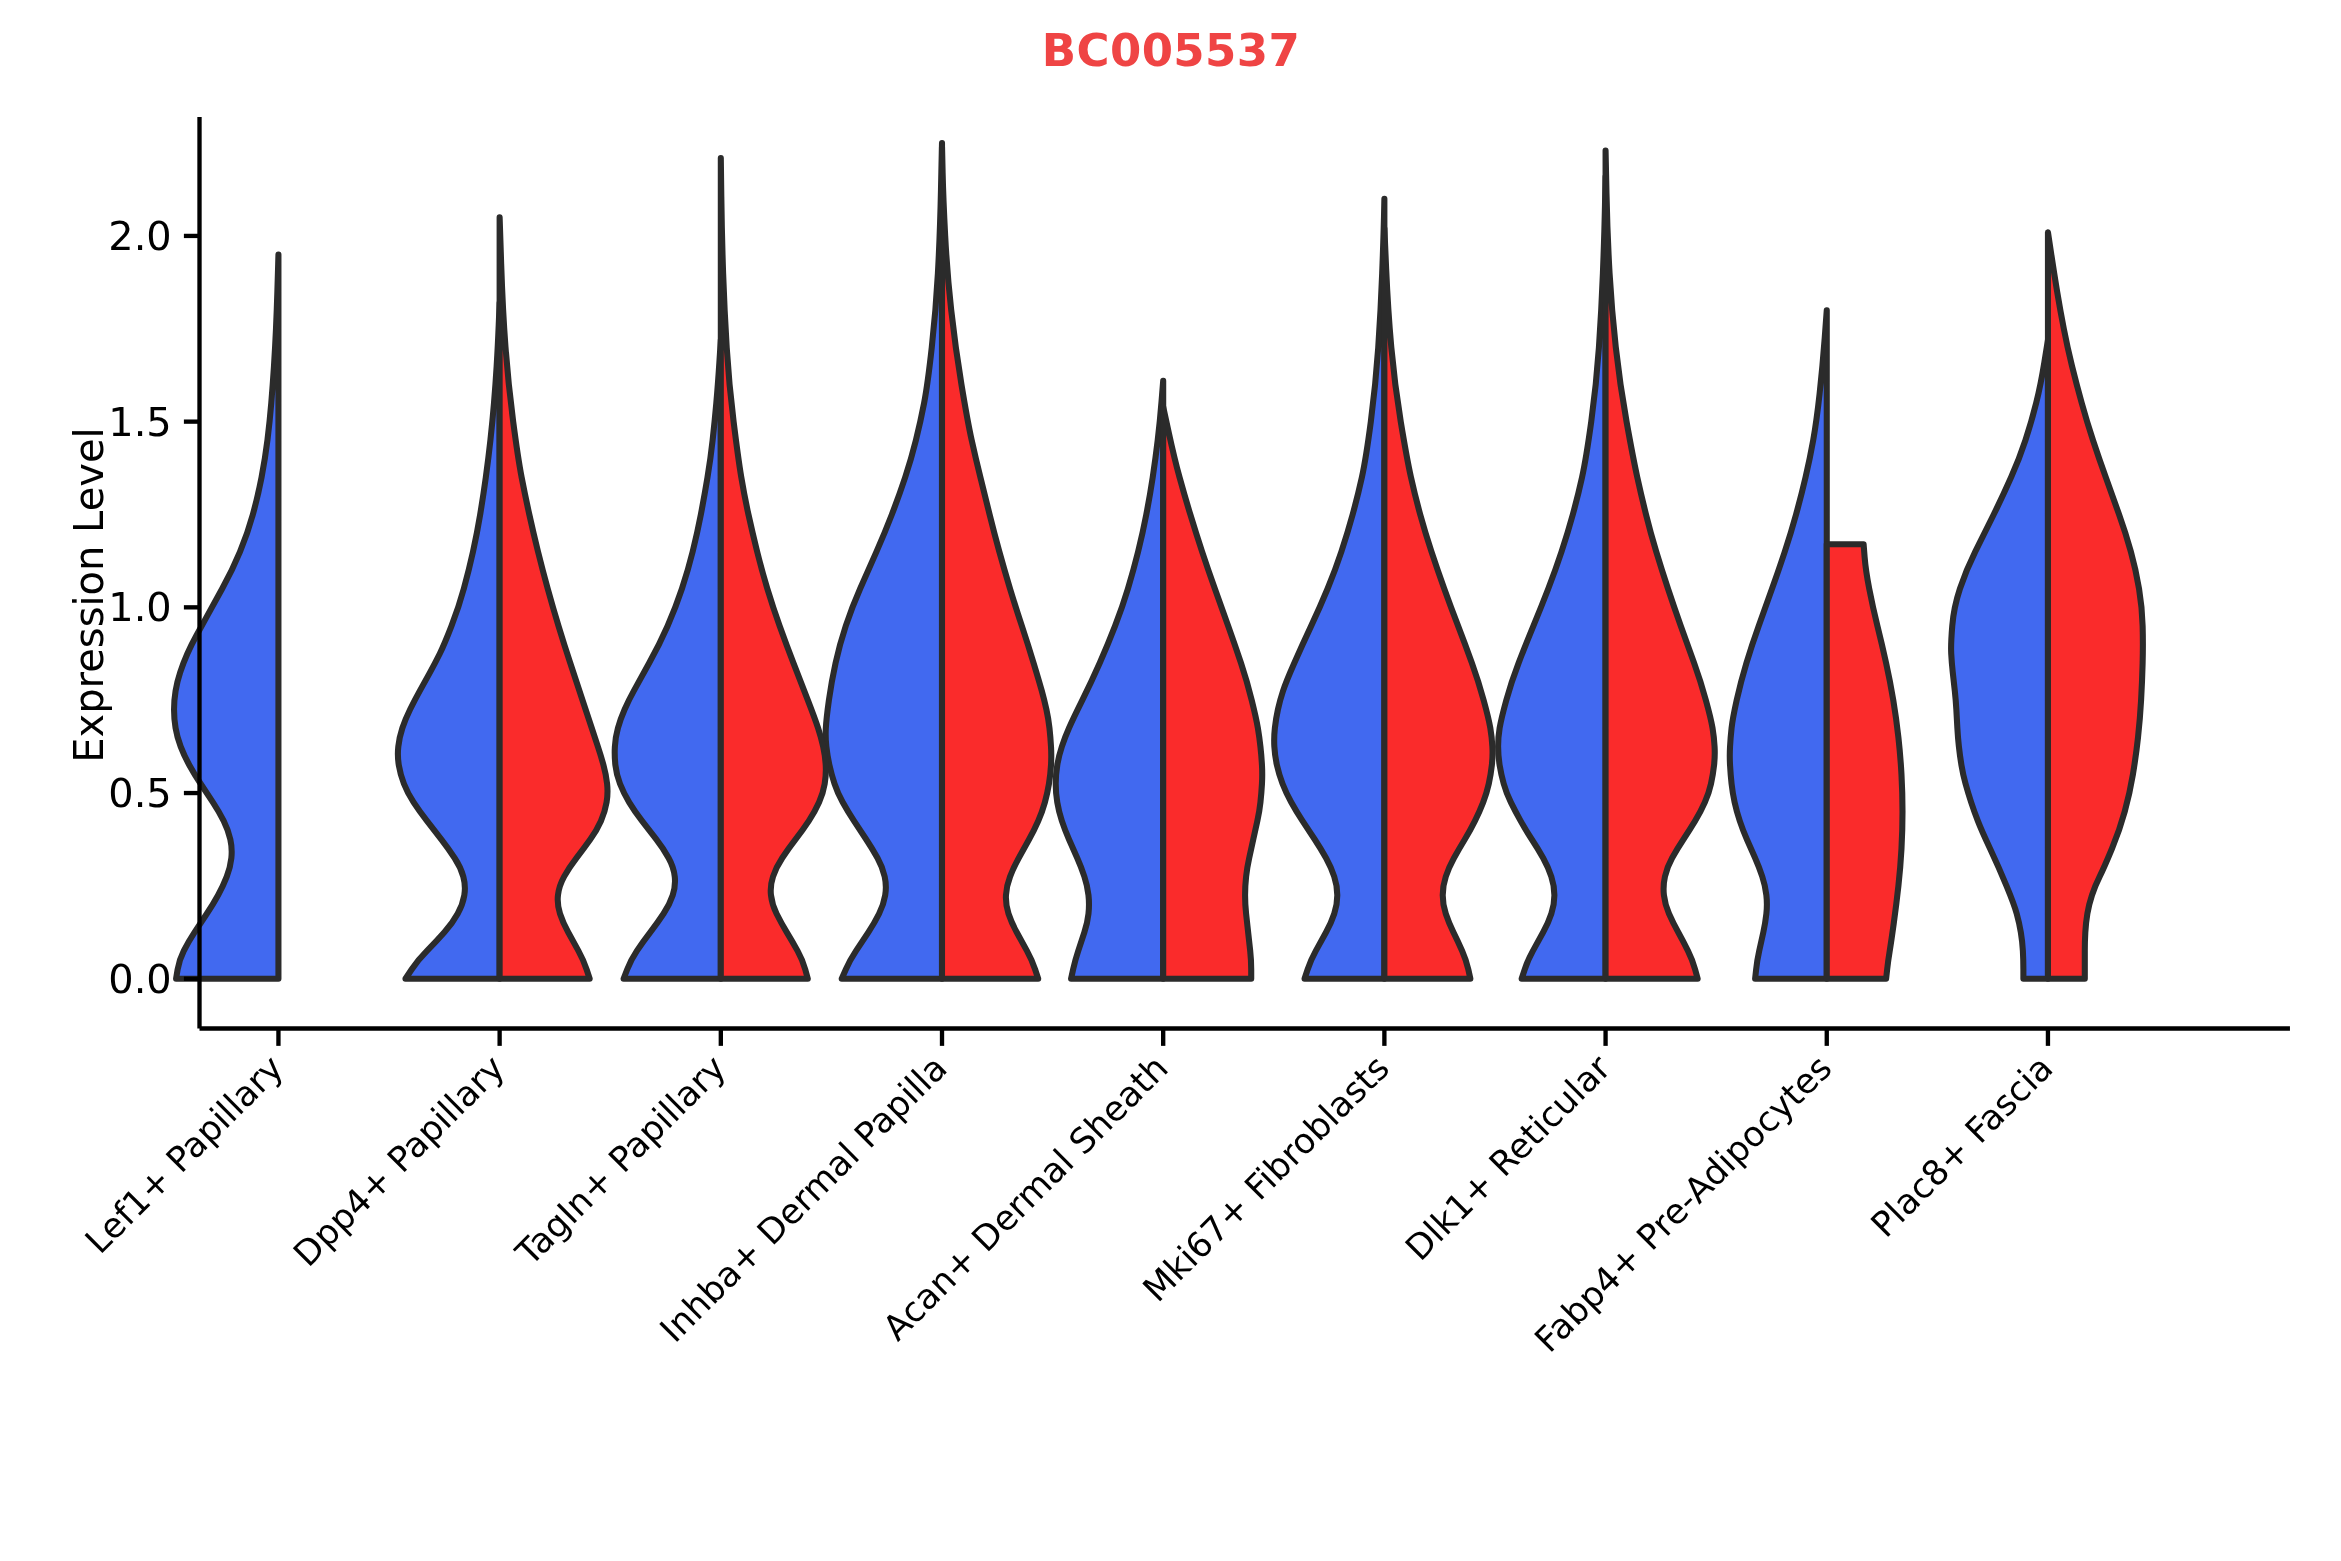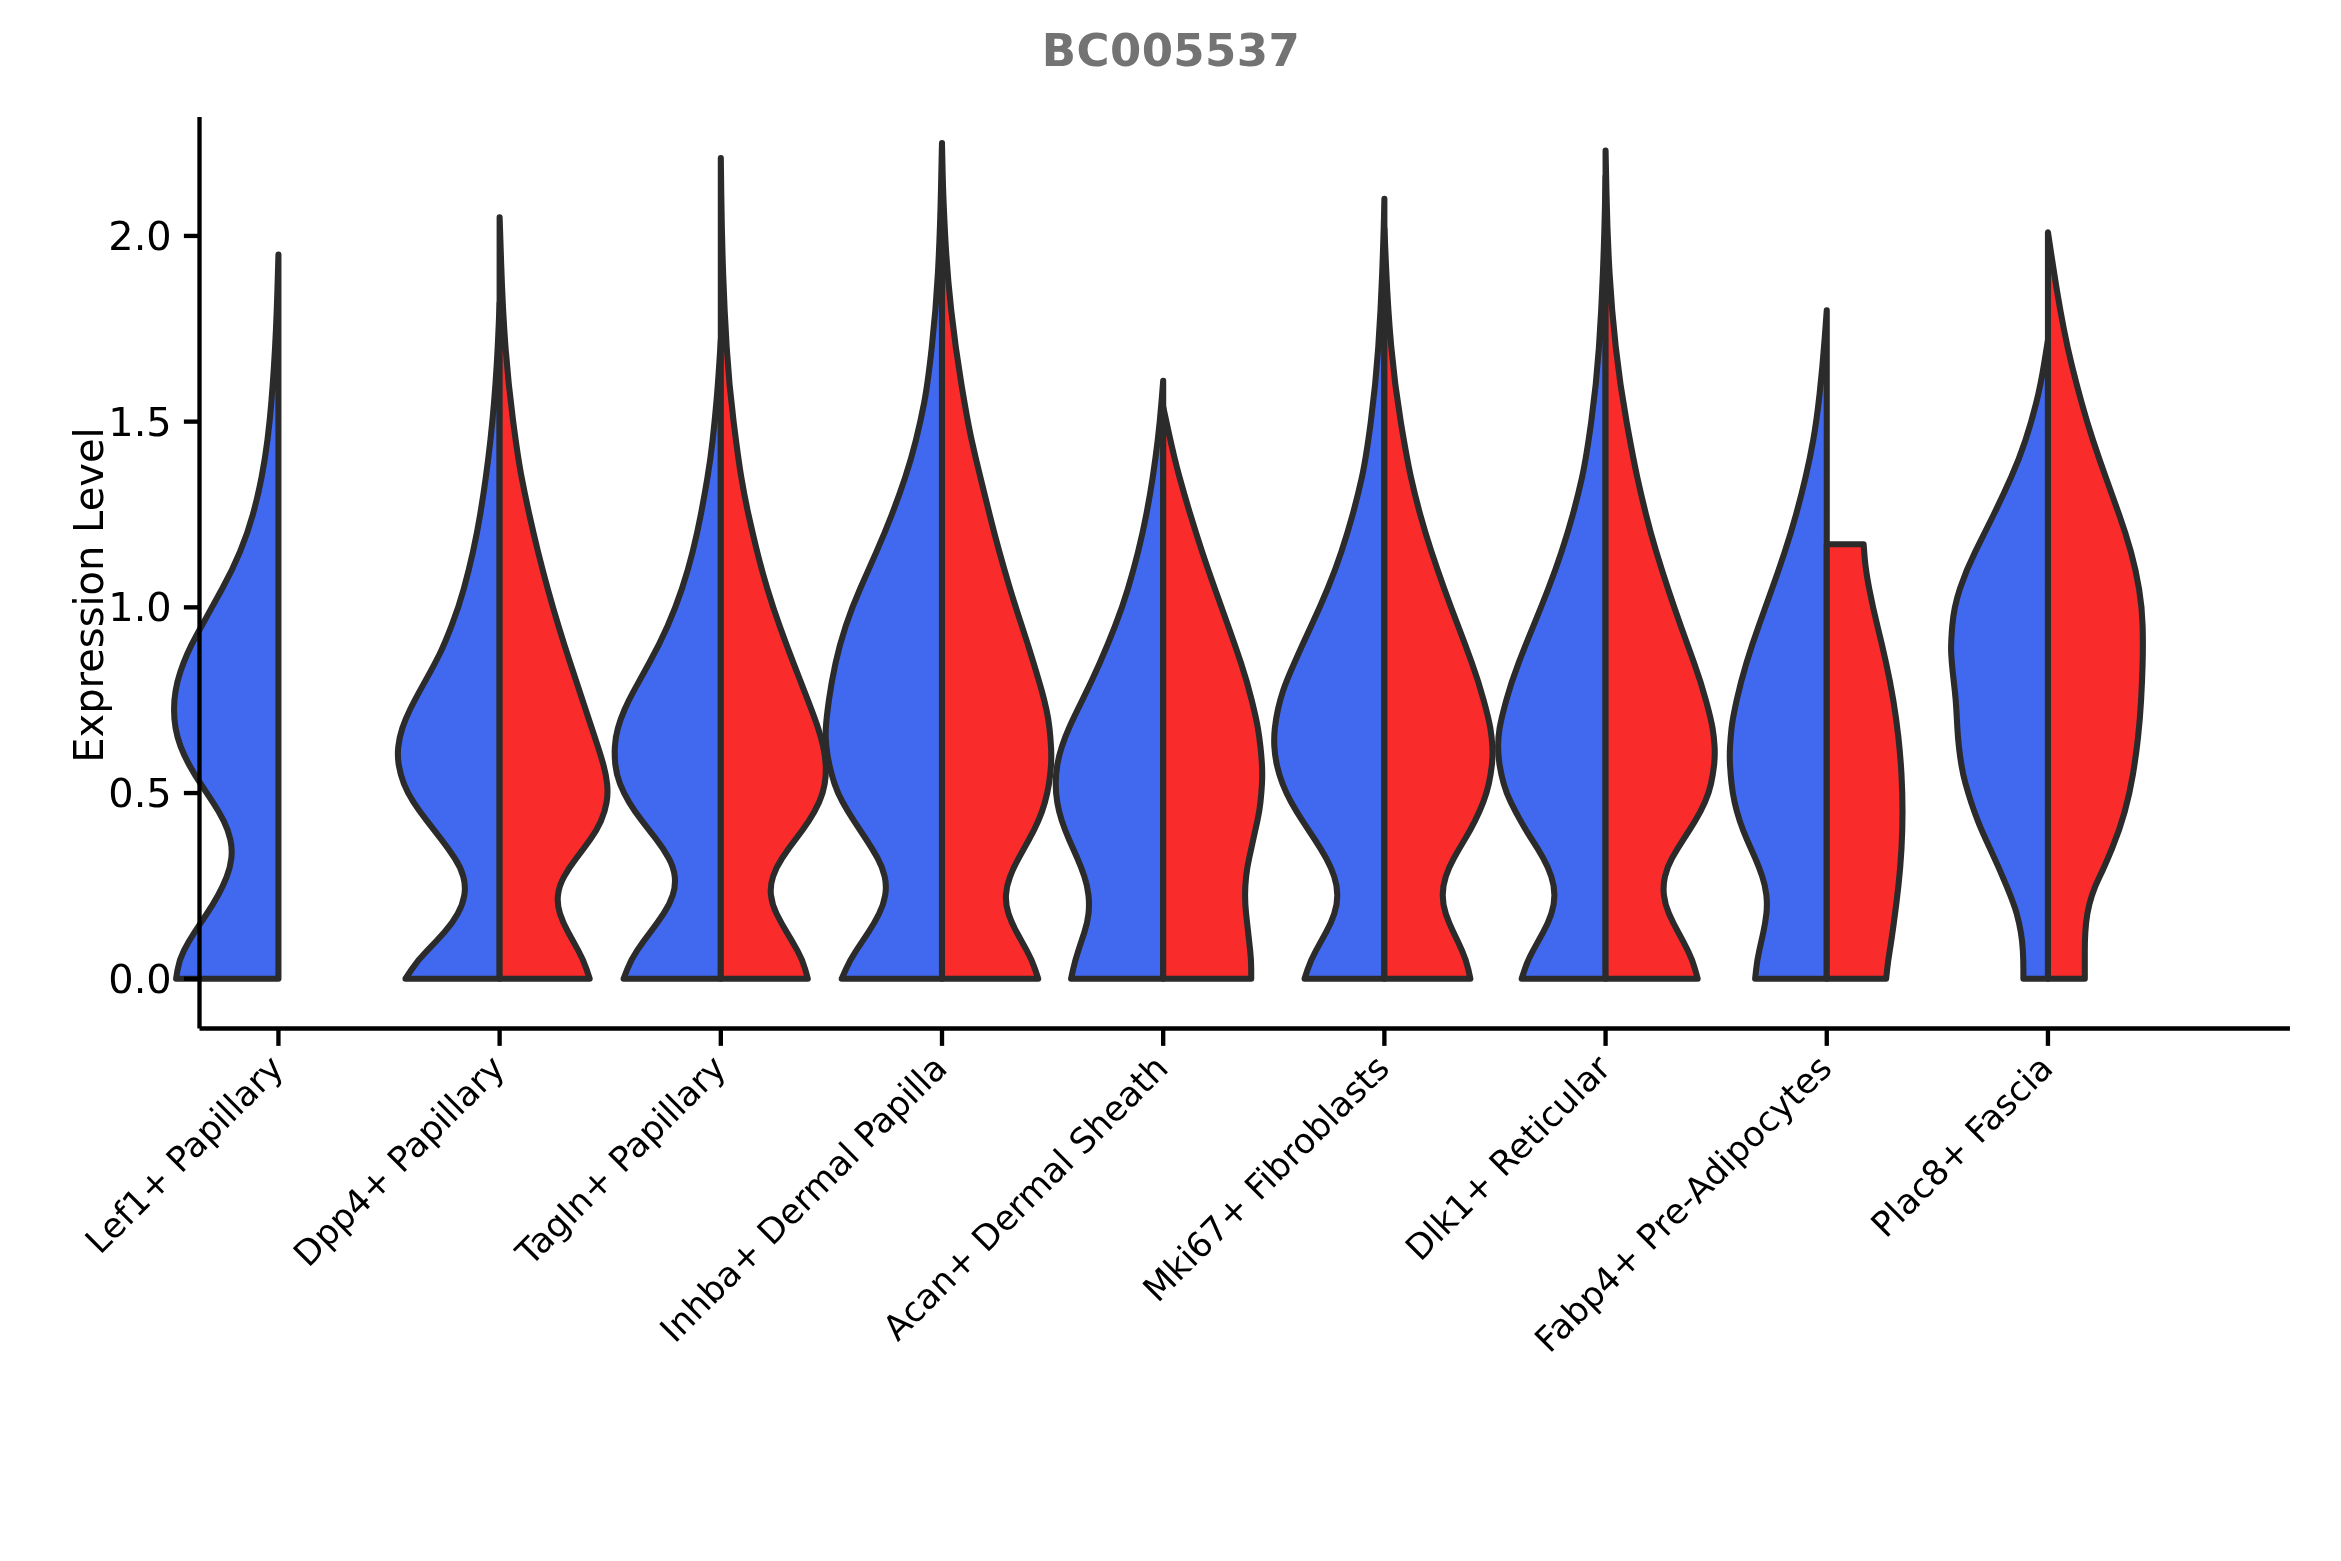--- a/index.html
+++ b/index.html
@@ -1,20 +1,20 @@
 <!DOCTYPE html>
 <html style="font-size:14px"><head>
 <meta charset="utf-8">
 <style>
   html,body{margin:0;padding:0;background:#ffffff;}
   body{width:2342px;height:1561px;font-family:"DejaVu Sans",sans-serif;overflow:hidden;}
   #root{position:relative;width:2342px;height:1561px;background:#fff;}
   #plot-title{
     position:absolute;left:0;top:24px;width:2342px;text-align:center;
-    font-family:"DejaVu Sans",sans-serif;font-weight:bold;font-size:45px;color:#737373;
+    font-family:"DejaVu Sans",sans-serif;font-weight:bold;font-size:45px;color:#ef4444;
     letter-spacing:0.4px;
   }
   #ylabel{
     position:absolute;left:-215px;top:572px;width:607px;text-align:center;
     font-family:"DejaVu Sans",sans-serif;font-size:40px;color:#000;
     transform:rotate(-90deg);transform-origin:center center;
   }
   svg#canvas{position:absolute;left:0;top:0;width:2342px;height:1561px;}
   .ytick-label{font-family:"DejaVu Sans",sans-serif;font-size:46px;fill:#000;text-anchor:end;}
   .xtick-label{font-family:"DejaVu Sans",sans-serif;font-size:40px;fill:#000;text-anchor:end;}

